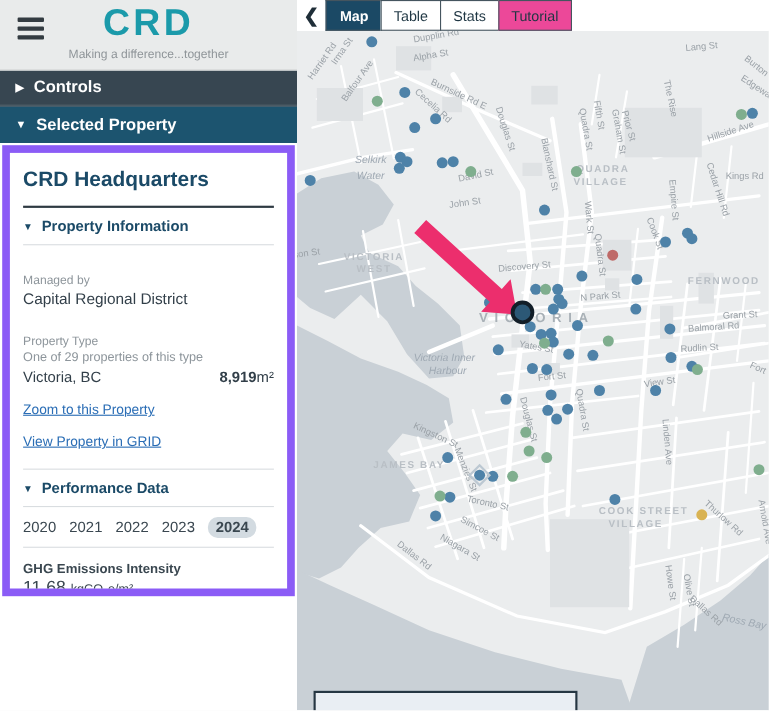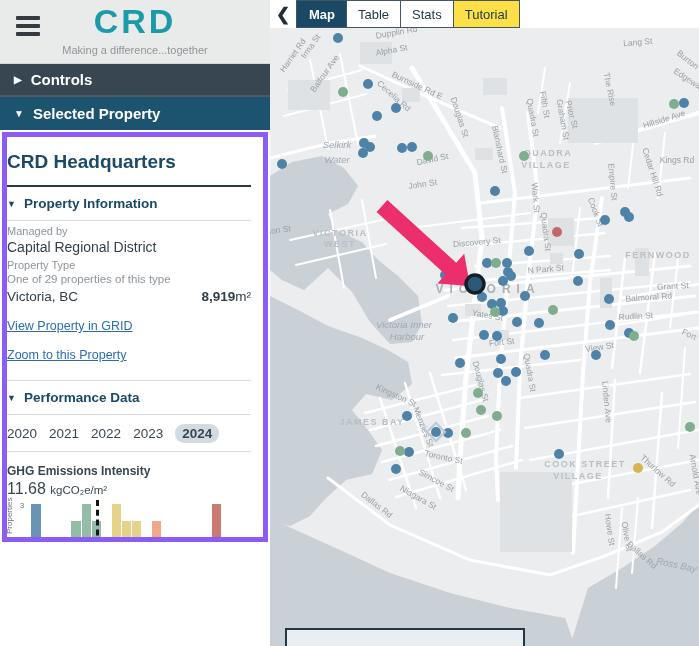--- a/index.html
+++ b/index.html
@@ -12,29 +12,29 @@
   #hamburger{position:absolute;left:16px;top:16px;width:24px;height:20px;cursor:pointer;}
   #hamburger span{display:block;height:4px;background:#333b41;margin-bottom:4px;border-radius:1px;}
   #logo{position:absolute;left:0;right:0;top:2px;text-align:center;color:#1b9aaa;
         font-weight:bold;font-size:34px;letter-spacing:3px;line-height:38px;}
   #tagline{position:absolute;left:0;right:0;top:44px;text-align:center;color:#8f9599;font-size:11px;}
   .acc-bar{height:33px;display:flex;align-items:center;padding:0 14px;color:#fff;
            font-size:15px;font-weight:600;cursor:pointer;flex:none;}
   .acc-bar .caret{font-size:10px;margin-right:9px;}
   #bar-controls{background:#374651;border-bottom:2px solid #4b5a64;}
   #bar-selected{background:#1c546f;}
-  #prop-panel{flex:1;margin:2px 2px 6px 2px;border:5px solid #8b5cf6;background:#fff;
-              padding:4px 12px 0 0;overflow:hidden;}
+  #prop-panel{flex:1;margin:2px 2px 6px 2px;border:7px solid #8b5cf6;background:#fff;
+              padding:4px 12px 0 12px;overflow:hidden;}
   #prop-title{font-size:19px;font-weight:600;color:#1b4a67;margin:10px 0 12px 0;}
   .dark-hr{border:none;border-top:2px solid #2e3a42;margin:0 0 0 0;}
   .lite-hr{border:none;border-top:1px solid #d9dde0;margin:0;}
   .sec-head{display:flex;align-items:center;padding:9px 0;color:#1b4a67;font-size:13.5px;
             font-weight:600;cursor:pointer;border-bottom:1px solid #d9dde0;}
   .sec-head .caret{font-size:9px;margin-right:8px;color:#1b4a67;}
-  .lbl{font-size:11px;color:#8d959b;margin-top:4px;}
+  .lbl{font-size:11px;color:#8d959b;margin-top:26px;}
   .val{font-size:14px;color:#323f49;margin-top:2px;}
   .note{font-size:11.5px;color:#8d959b;margin-top:2px;}
   #loc-row{display:flex;justify-content:space-between;align-items:center;margin-top:4px;}
   #loc-name{font-size:13.5px;color:#323f49;}
   #area-val{font-size:13.5px;color:#323f49;font-weight:bold;}
   #area-val .unit{font-weight:normal;}
   .plink{display:block;font-size:12.5px;color:#2a6db5;text-decoration:underline;margin-top:15px;cursor:pointer;}
   #perf-gap{margin-top:16px;}
   #years{display:flex;gap:12px;align-items:center;padding:9px 0 8px 0;font-size:13.5px;color:#3a4750;
          border-bottom:1px solid #d9dde0;}
@@ -56,21 +56,21 @@
 
   
   #mapside{width:429px;height:646px;position:relative;flex:none;}
   #tabbar{height:28px;background:#fff;display:flex;align-items:stretch;position:relative;z-index:5;}
   #tab-chevron{width:26px;display:flex;align-items:center;justify-content:center;font-size:17px;
                font-weight:bold;color:#1f2e38;cursor:pointer;}
   .tab{display:flex;align-items:center;padding:0 11px;font-size:13px;color:#1f3643;
        border:1px solid #45555f;border-right:none;cursor:pointer;background:#fff;}
   .tab:last-child{border-right:1px solid #45555f;}
   .tab.active{background:#1b4965;color:#fff;font-weight:bold;padding-left:12px;}
-  .tab.tan{background:#fde047;}
+  .tab.tan{background:#ec4899;}
   #mapbox{position:absolute;top:28px;left:0;width:429px;height:618px;background:#ebedee;overflow:hidden;}
   #legendbox{position:absolute;left:15px;top:600px;width:240px;height:22px;background:#e9eef3;
              border:2px solid #253642;z-index:4;}
   svg text{font-family:"Liberation Sans",sans-serif;}
   .ms{font-size:8.5px;fill:#9aa1a7;}
   .mw{font-size:9.5px;fill:#9fa9b3;font-style:italic;}
   .ma{font-size:9px;fill:#b9bfc5;letter-spacing:1.5px;font-weight:bold;}
   .mA{font-size:12px;fill:#a9b1b7;letter-spacing:6px;font-weight:bold;}
 </style>
 </head>
@@ -106,22 +106,22 @@
         <span>Property Information</span>
       </div>
       <div class="lbl">Managed by</div>
       <div class="val">Capital Regional District</div>
       <div class="lbl">Property Type</div>
       <div class="note">One of 29 properties of this type</div>
       <div id="loc-row">
         <span id="loc-name">Victoria, BC</span>
         <span id="area-val"><span>8,919</span><span class="unit">m²</span></span>
       </div>
+      <a class="plink">Zoom to this Property</a>
       <a class="plink">View Property in GRID</a>
-      <a class="plink">Zoom to this Property</a>
       <hr class="lite-hr" id="perf-gap" style="margin-top:18px;">
       <div class="sec-head" style="border-bottom:1px solid #d9dde0;">
         <span class="caret">▼</span>
         <span>Performance Data</span>
       </div>
       <div id="years">
           <span class="yr">2020</span>
           <span class="yr">2021</span>
           <span class="yr">2022</span>
           <span class="yr">2023</span>

